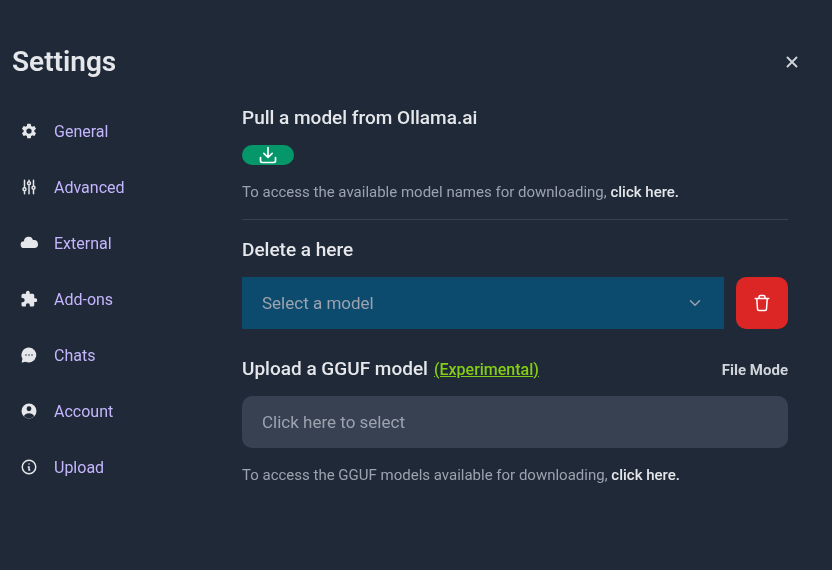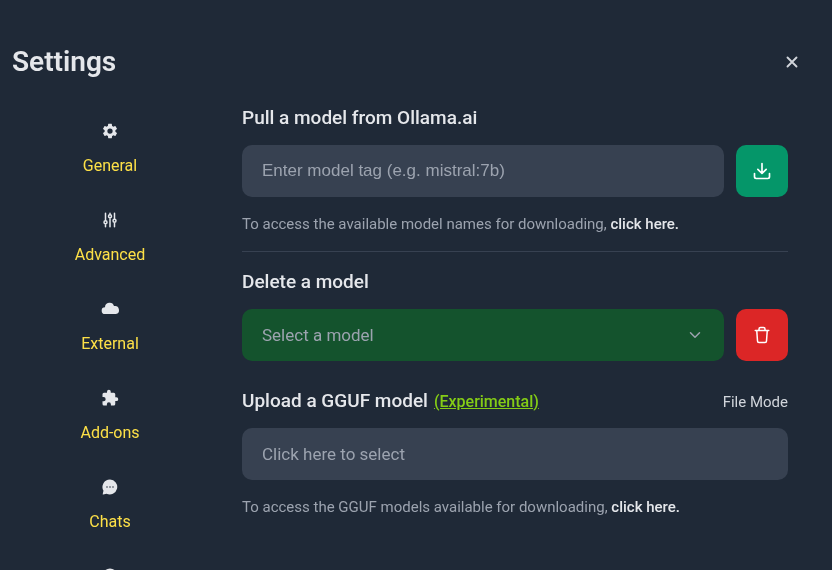--- a/index.html
+++ b/index.html
@@ -47,23 +47,22 @@
     flex-direction: column;
     gap: 6px;
   }
   .side-item {
     display: flex;
     align-items: center;
     gap: 14px;
     padding: 14px 14px;
     border-radius: 10px;
     cursor: pointer;
-    color: #fde047;
+    color: #c4b5fd;
     font-size: 16px;
-    flex-direction: column;
   }
   .side-item.active {
     background: #374151;
   }
   .side-item .icon {
     width: 22px;
     height: 22px;
     display: flex;
     align-items: center;
     justify-content: center;
@@ -86,21 +85,21 @@
   }
   .section-title .exp {
     color: #84cc16;
     font-size: 16px;
     text-decoration: underline;
   }
   .section-title .file-mode {
     margin-left: auto;
     font-size: 15px;
     color: #d1d5db;
-    font-weight: 400;
+    font-weight: 700;
   }
   .row {
     display: flex;
     gap: 12px;
     align-items: stretch;
   }
   .text-input {
     flex: 1;
     background: #374151;
     border: none;
@@ -132,23 +131,23 @@
     color: #e5e7eb;
     font-weight: 500;
   }
   .divider {
     height: 1px;
     background: #374151;
     margin: 18px 0;
   }
   .select-field {
     flex: 1;
-    background: #14532d;
-    border: none;
-    border-radius: 10px;
+    background: #0c4a6e;
+    border: none;
+    border-radius: 0;
     padding: 16px 20px;
     color: #9ca3af;
     font-size: 17px;
     display: flex;
     justify-content: space-between;
     align-items: center;
     cursor: pointer;
   }
   .upload-drop {
     background: #374151;
@@ -237,36 +236,35 @@
           </svg>
       </span>
       <span>Upload</span>
     </div>
   </nav>
 
   <main class="main">
 
     <div class="section-title">Pull a model from Ollama.ai</div>
     <div class="row">
-      <input class="text-input" type="text" placeholder="Enter model tag (e.g. mistral:7b)" style="">
       <button class="btn-square btn-green">
         <span>
           <svg width="20" height="20" viewBox="0 0 24 24" fill="none" stroke="currentColor" stroke-width="2" stroke-linecap="round" stroke-linejoin="round">
               <path d="M21 15v4a2 2 0 0 1-2 2H5a2 2 0 0 1-2-2v-4M7 10l5 5 5-5M12 15V3"></path>
             </svg>
         </span>
       </button>
     </div>
     <div class="helper-text">
       <span>To access the available model names for downloading, </span><span class="link">click here.</span>
     </div>
 
     <div class="divider"></div>
 
-    <div class="section-title">Delete a model</div>
+    <div class="section-title">Delete a here</div>
     <div class="row">
       <div class="select-field">
         <span>Select a model</span>
         <span>
           <svg width="18" height="18" viewBox="0 0 24 24" fill="none" stroke="#9ca3af" stroke-width="2" stroke-linecap="round" stroke-linejoin="round">
               <path d="m6 9 6 6 6-6"></path>
             </svg>
         </span>
       </div>
       <button class="btn-square btn-red">

